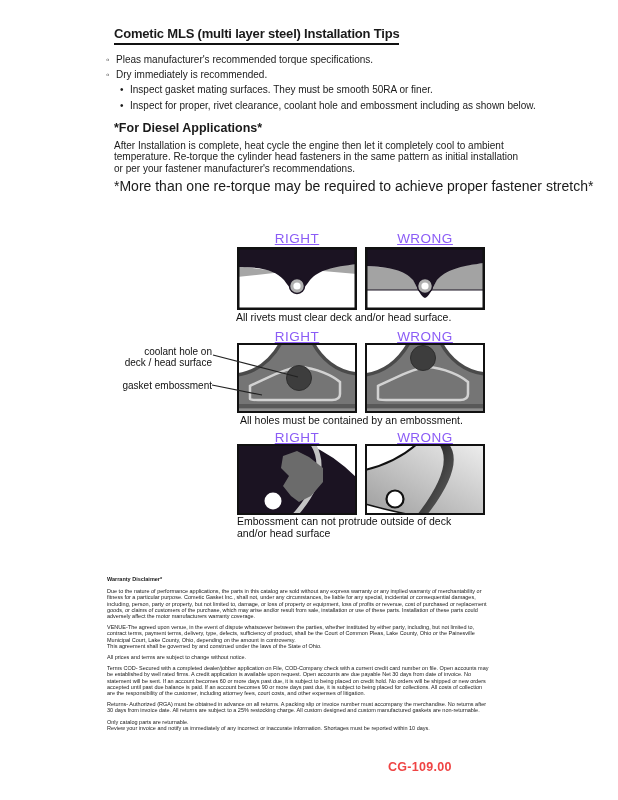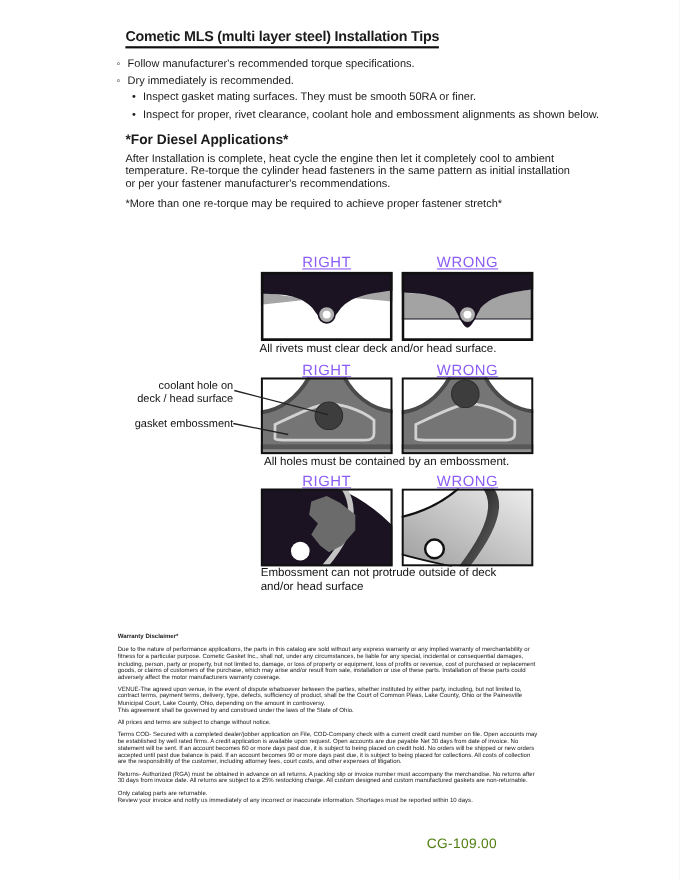--- a/index.html
+++ b/index.html
@@ -14,52 +14,52 @@
     display:inline-block;margin-left:8px;font-size:13px;font-weight:bold;
     letter-spacing:-0.2px;border-bottom:2px solid #111;padding-bottom:2px;margin-bottom:7px;
     white-space:nowrap;
   }
   .bullet{font-size:10px;line-height:15.2px;white-space:nowrap;}
   .bullet .mk{display:inline-block;width:10px;}
   .bullet.l2{margin-left:14px;}
   .diesel{margin-top:8px;margin-left:8px;}
   .dh{font-size:12.5px;font-weight:bold;margin-bottom:5px;}
   .dp{font-size:10px;line-height:11.5px;white-space:pre-line;margin-bottom:7px;}
-  .dnote{font-size:10px;line-height:11.5px;margin-top:1px;white-space:nowrap;}
+  .dnote{font-size:14px;line-height:11.5px;margin-top:1px;white-space:nowrap;}
   
   .dg-label{
     position:absolute;width:120px;text-align:center;font-size:13.5px;
     letter-spacing:0.5px;color:#8b5cf6;text-decoration:underline;
   }
   .panel{position:absolute;width:120px;display:block;}
   .caption{position:absolute;font-size:10.5px;color:#111;line-height:11.5px;white-space:pre-line;}
   .side-label{
     position:absolute;left:100px;width:112px;text-align:right;
     font-size:10px;line-height:11px;color:#111;white-space:pre-line;
   }
   .leader{position:absolute;left:100px;top:340px;pointer-events:none;}
   
   .fine{position:absolute;left:107px;top:576px;width:430px;}
   .fph{font-size:5.5px;line-height:6.2px;font-weight:bold;margin-bottom:6px;white-space:nowrap;}
   .fpp{font-size:5.5px;line-height:6.2px;margin-bottom:5px;white-space:pre-line;}
-  .pagecode{position:absolute;left:388px;top:760px;font-size:12.5px;color:#4d7c0f;letter-spacing:0.3px;}
+  .pagecode{position:absolute;left:388px;top:760px;font-size:12.5px;color:#ef4444;letter-spacing:0.3px;font-weight:bold;}
 </style>
 </head>
 <body>
 
 <div class="page">
 
   <div class="top">
     <div class="title">Cometic MLS (multi layer steel) Installation Tips</div>
 
     <div class="bullets">
-      <div class="bullet l1"><span class="mk">◦</span><span>Follow manufacturer's recommended torque specifications.</span></div>
+      <div class="bullet l1"><span class="mk">◦</span><span>Pleas manufacturer's recommended torque specifications.</span></div>
       <div class="bullet l1"><span class="mk">◦</span><span>Dry immediately is recommended.</span></div>
       <div class="bullet l2"><span class="mk">•</span><span>Inspect gasket mating surfaces.  They must be smooth 50RA or finer.</span></div>
-      <div class="bullet l2"><span class="mk">•</span><span>Inspect for proper, rivet clearance, coolant hole and embossment alignments as shown below.</span></div>
+      <div class="bullet l2"><span class="mk">•</span><span>Inspect for proper, rivet clearance, coolant hole and embossment including as shown below.</span></div>
     </div>
 
     <div class="diesel">
       <div class="dh">*For Diesel Applications*</div>
       <div class="dp">After Installation is complete, heat cycle the engine then let it completely cool to ambient
 temperature. Re-torque the cylinder head fasteners in the same pattern as initial installation
 or per your fastener manufacturer's recommendations.</div>
       <div class="dnote">*More than one re-torque may be required to achieve proper fastener stretch*</div>
     </div>
   </div>

